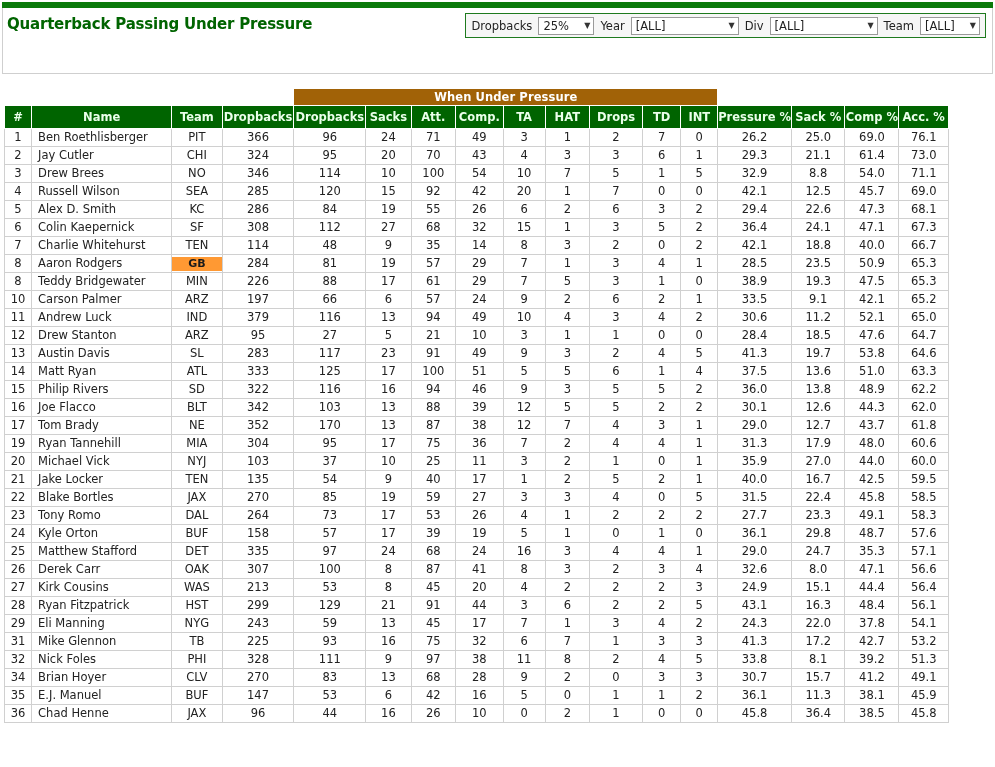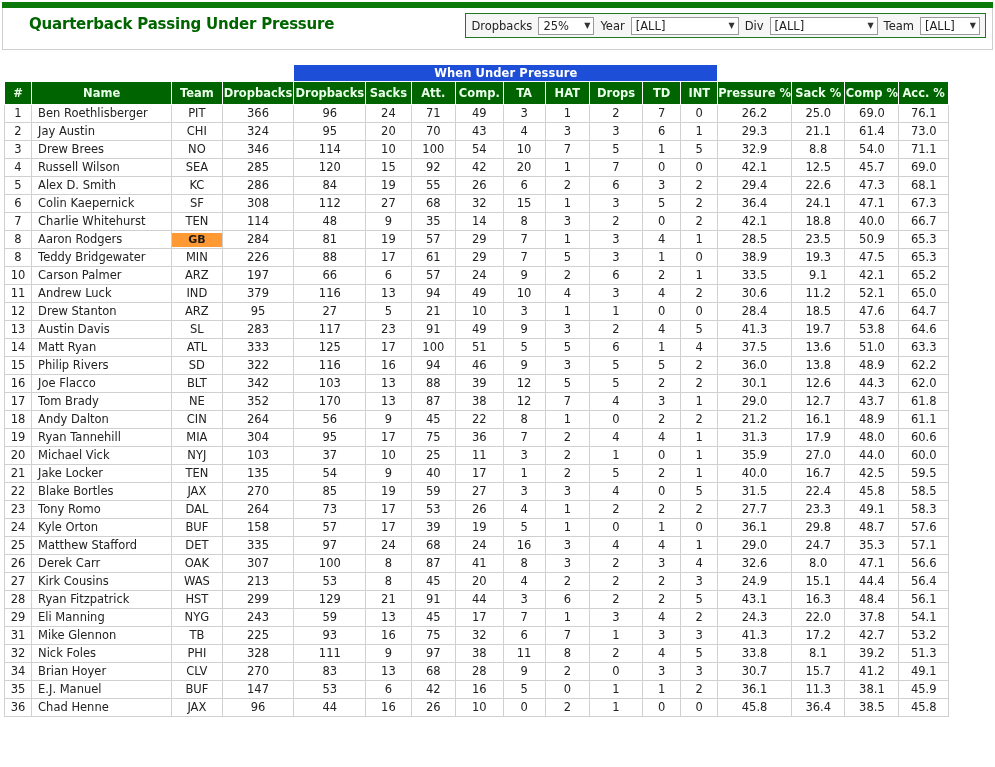--- a/index.html
+++ b/index.html
@@ -20,22 +20,22 @@
     margin: 2px 2px 0 2px;
   }
 
   
   .header-panel {
     position: relative;
     margin: 0 2px;
     border: 1px solid #cfcfcf;
     border-top: none;
     background: #ffffff;
-    padding: 6px 8px 8px 24px;
-    height: 42px;
+    padding: 6px 8px 8px 2px;
+    height: 66px;
   }
   .page-title {
     font-size: 15px;
     font-weight: bold;
     color: #006400;
     letter-spacing: -0.2px;
     margin: 1px 0 0 2px;
     white-space: nowrap;
   }
   .page-desc {
@@ -98,21 +98,21 @@
   }
   table.stats th, table.stats td {
     border: 1px solid #d0d0d0;
     padding: 0;
     height: 17px;
   }
   
   tr.grouprow th { border: none; height: 17px; }
   th.group-blank { border: none; background: transparent; }
   th.group-label {
-    background: #1d4ed8;
+    background: #a16207;
     color: #ffffff;
     font-size: 11.5px;
     font-weight: bold;
     text-align: center;
     border: 1px solid #ffffff !important;
     height: 17px;
     letter-spacing: 0.1px;
   }
   
   tr.colrow th {
@@ -264,21 +264,21 @@
             <td>2</td>
             <td>7</td>
             <td>0</td>
             <td>26.2</td>
             <td>25.0</td>
             <td>69.0</td>
             <td>76.1</td>
           </tr>
           <tr>
             <td class="c-rank">2</td>
-            <td class="c-name">Jay Austin</td>
+            <td class="c-name">Jay Cutler</td>
             <td>CHI</td>
             <td>324</td>
             <td>95</td>
             <td>20</td>
             <td>70</td>
             <td>43</td>
             <td>4</td>
             <td>3</td>
             <td>3</td>
             <td>6</td>
@@ -567,39 +567,20 @@
             <td>7</td>
             <td>4</td>
             <td>3</td>
             <td>1</td>
             <td>29.0</td>
             <td>12.7</td>
             <td>43.7</td>
             <td>61.8</td>
           </tr>
           <tr>
-            <td class="c-rank">18</td>
-            <td class="c-name">Andy Dalton</td>
-            <td>CIN</td>
-            <td>264</td>
-            <td>56</td>
-            <td>9</td>
-            <td>45</td>
-            <td>22</td>
-            <td>8</td>
-            <td>1</td>
-            <td>0</td>
-            <td>2</td>
-            <td>2</td>
-            <td>21.2</td>
-            <td>16.1</td>
-            <td>48.9</td>
-            <td>61.1</td>
-          </tr>
-          <tr>
             <td class="c-rank">19</td>
             <td class="c-name">Ryan Tannehill</td>
             <td>MIA</td>
             <td>304</td>
             <td>95</td>
             <td>17</td>
             <td>75</td>
             <td>36</td>
             <td>7</td>
             <td>2</td>

